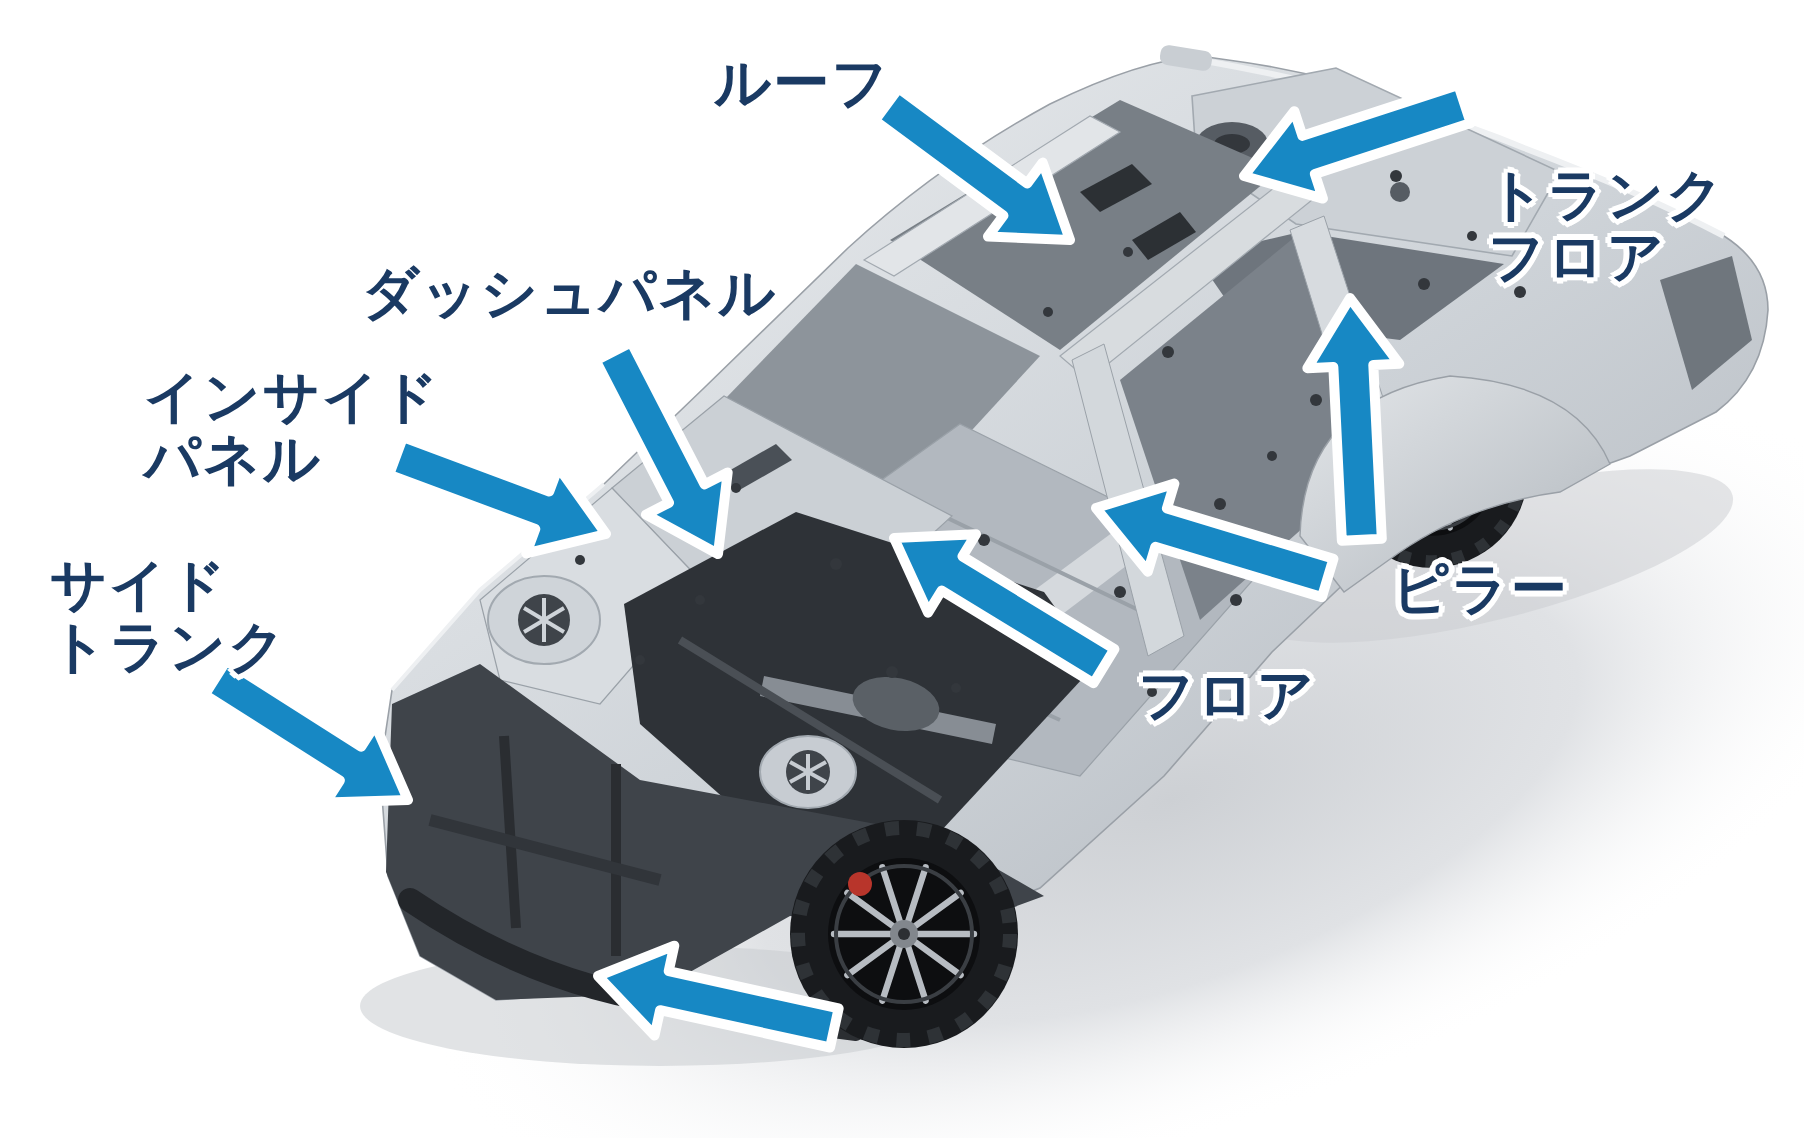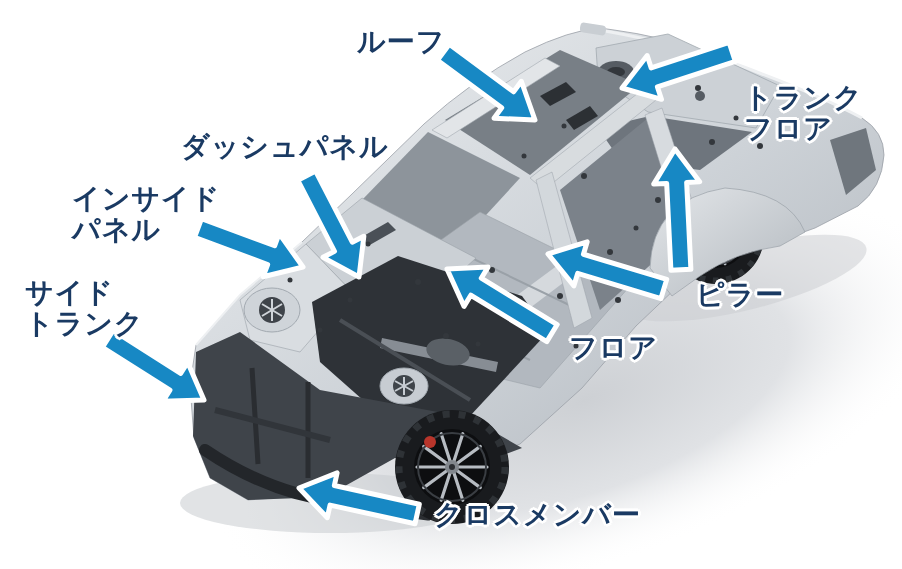--- a/index.html
+++ b/index.html
@@ -234,14 +234,13 @@
   <div class="label l-roof">ルーフ</div>
   <div class="label l-trunk">トランク
 フロア</div>
   <div class="label l-dash">ダッシュパネル</div>
   <div class="label l-inside">インサイド
 パネル</div>
   <div class="label l-side">サイド
 トランク</div>
   <div class="label l-pillar">ピラー</div>
   <div class="label l-floor">フロア</div>
-  <div class="label l-cross">クロスメンバー</div>
 </div>
 
 </body></html>

